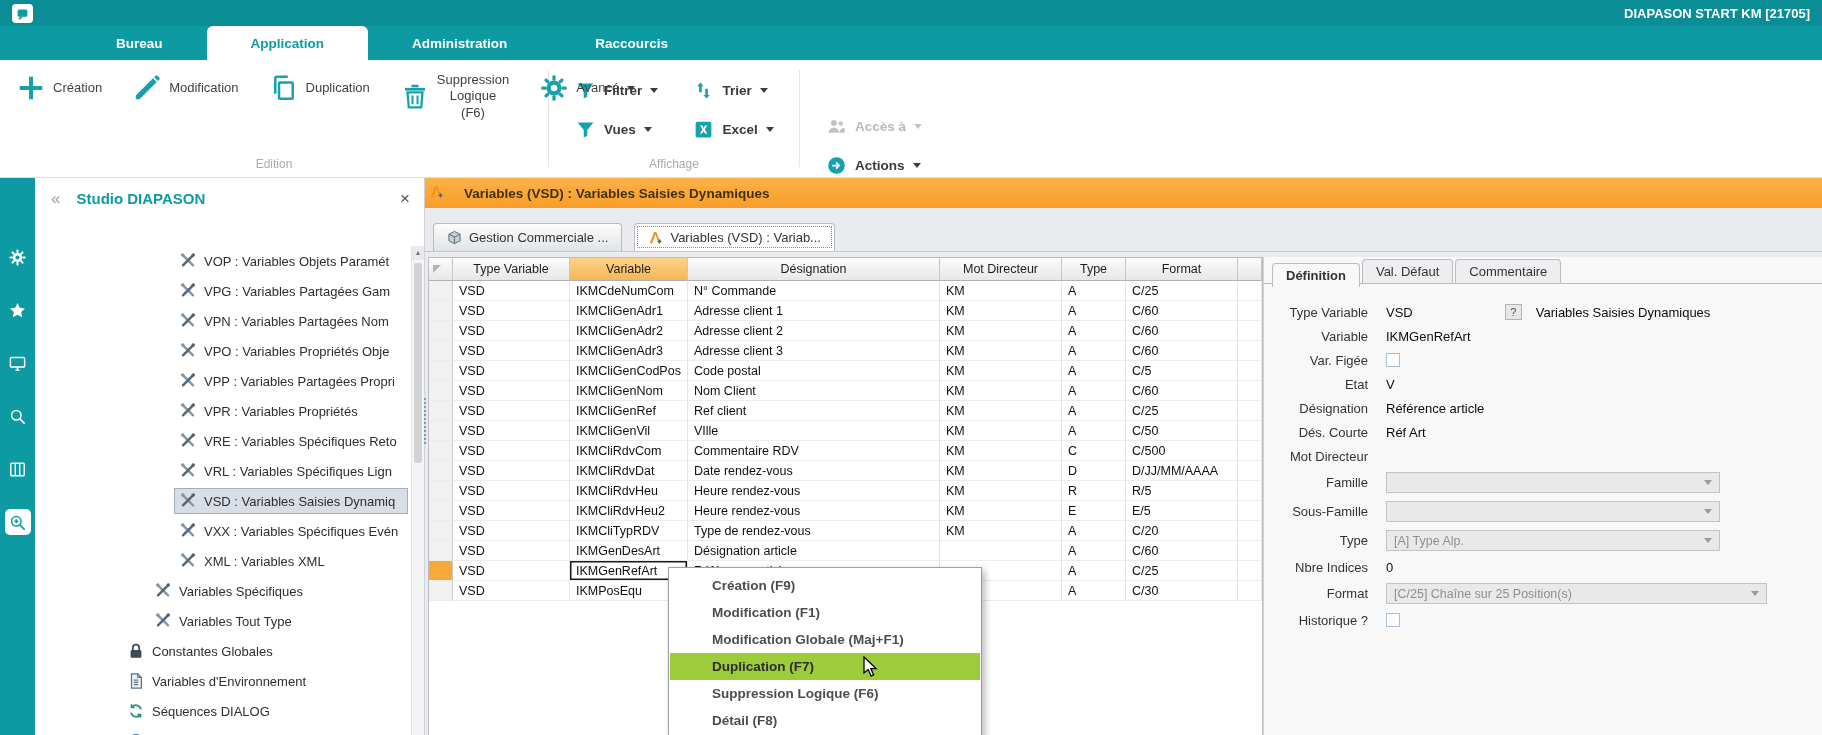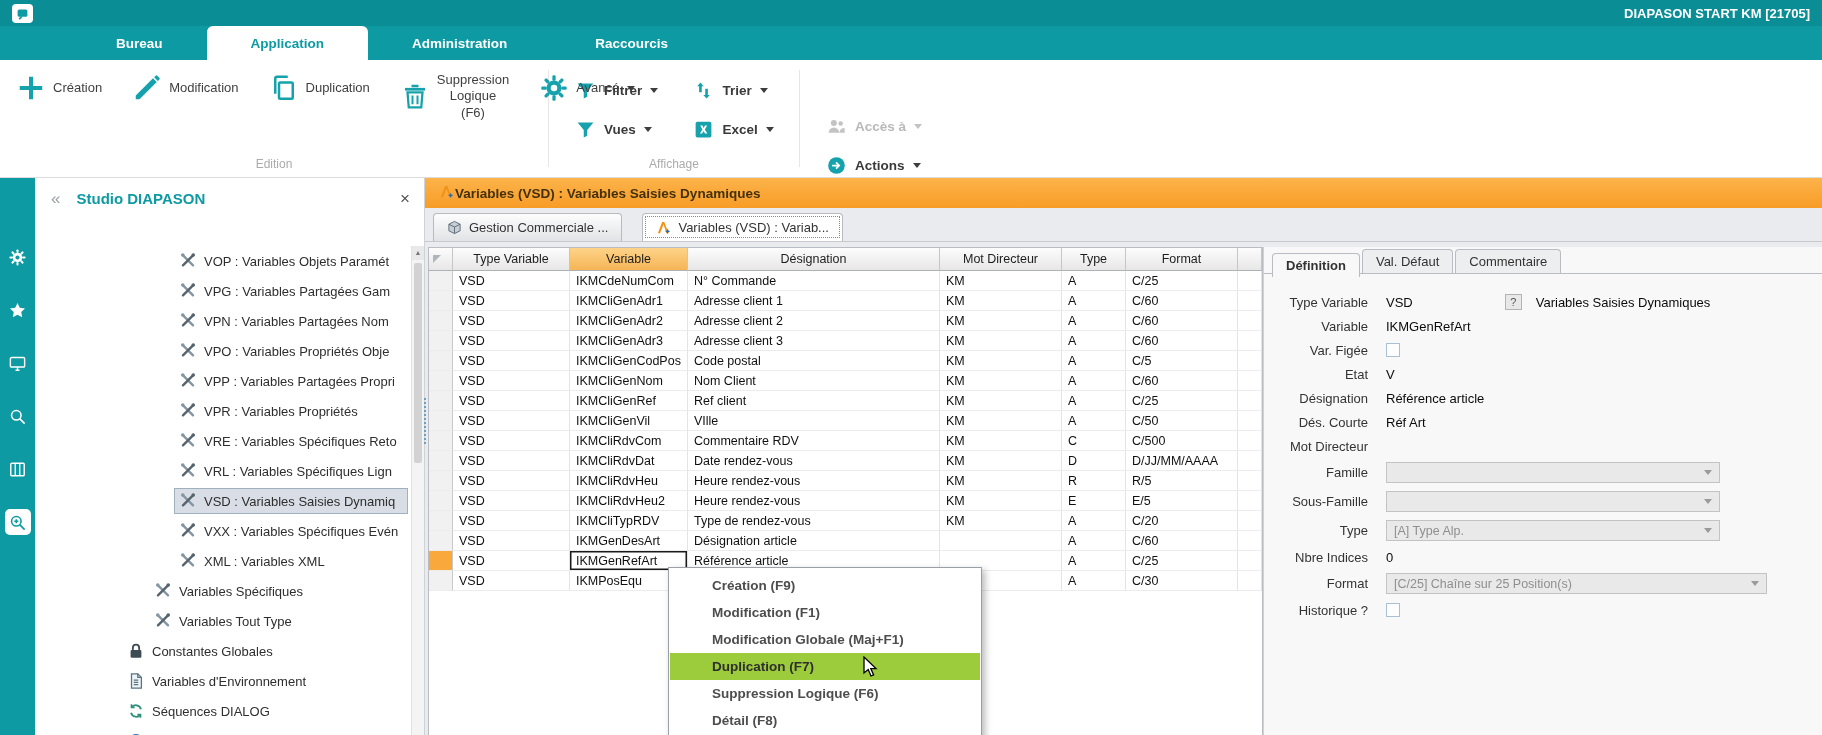--- a/index.html
+++ b/index.html
@@ -68,23 +68,23 @@
   .tree-ic svg { display:none; width:18px; height:18px; }
   .tree-ic.tools .i-tools, .tree-ic.lock .i-lock, .tree-ic.doc .i-doc,
   .tree-ic.refresh .i-refresh, .tree-ic.globe .i-globe { display:block; }
   .tree-scroll { position:absolute; top:68px; right:0; width:13px; bottom:0; background:#f4f4f4; border-left:1px solid #e2e2e2; }
   .tree-scroll .up { height:14px; background:#e9e9e9; color:#777; font-size:7px; text-align:center; line-height:14px; }
   .tree-scroll .thumb { margin:3px 2px; height:200px; background:#d2d2d2; border-radius:2px; }
   .splitter { position:absolute; left:424px; top:398px; height:46px; width:3px; border-left:2px dotted #6aa0c8; }
 
   
   .content { flex:1; display:flex; flex-direction:column; min-width:0; }
-  .orange-bar { height:30px; background:linear-gradient(#fcb34a,#f89c27); display:flex; align-items:center; gap:1px; padding:0 14px; font-weight:bold; font-size:13.5px; color:#43310d; flex:none; }
+  .orange-bar { height:30px; background:linear-gradient(#fcb34a,#f89c27); display:flex; align-items:center; gap:20px; padding:0 4px; font-weight:bold; font-size:13.5px; color:#43310d; flex:none; }
   .orange-bar svg, .doc-tab svg { width:15px; height:15px; }
-  .doc-tabs { height:34px; background:#e9ebee; border-bottom:1px solid #c6cacd; display:flex; align-items:flex-end; padding:0 0 0 8px; gap:20px; flex:none; }
+  .doc-tabs { height:44px; background:#e9ebee; border-bottom:1px solid #c6cacd; display:flex; align-items:flex-end; padding:0 0 0 8px; gap:12px; flex:none; }
   .doc-tab { height:28px; display:flex; align-items:center; gap:7px; padding:0 13px; background:linear-gradient(#fdfdfd,#e1e3e6); border:1px solid #b7bbc0; border-bottom:none; border-radius:4px 4px 0 0; font-size:13px; color:#333; white-space:nowrap; }
   .doc-tab.active { background:#fff; outline:1px dotted #888; outline-offset:-4px; }
   .tab-ic svg { display:none; }
   .tab-ic.cube .i-cube, .tab-ic.vars .i-vars { display:block; }
 
   .body { flex:1; display:flex; min-height:0; background:#e9ebee; padding:5px 0 0 3px; }
   .grid { width:835px; background:#fff; border:1px solid #b9bdc2; border-bottom:none; display:flex; flex-direction:column; flex:none; }
   .ghead { display:flex; height:23px; flex:none; }
   .gh { background:linear-gradient(#fcfcfc,#e7e7e7); border-right:1px solid #c6c6c6; border-bottom:1px solid #aeb2b6; display:flex; align-items:center; justify-content:center; font-size:12.5px; color:#1d1d1d; overflow:hidden; white-space:nowrap; position:relative; }
   .gh.sorted { background:linear-gradient(#fdd389,#f6b556); }

